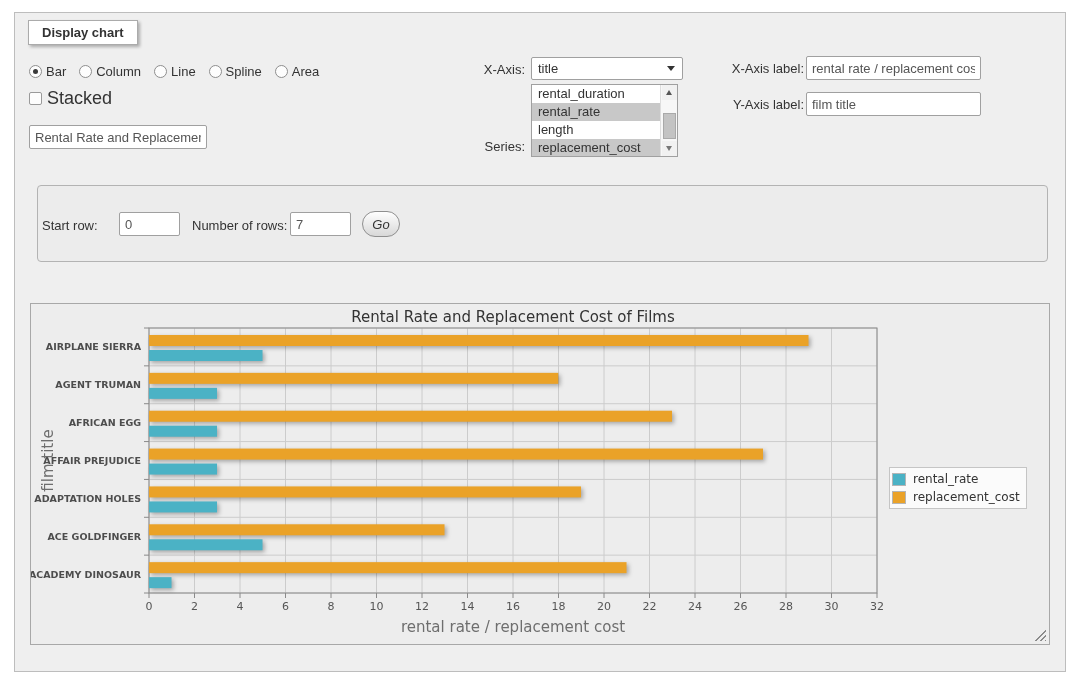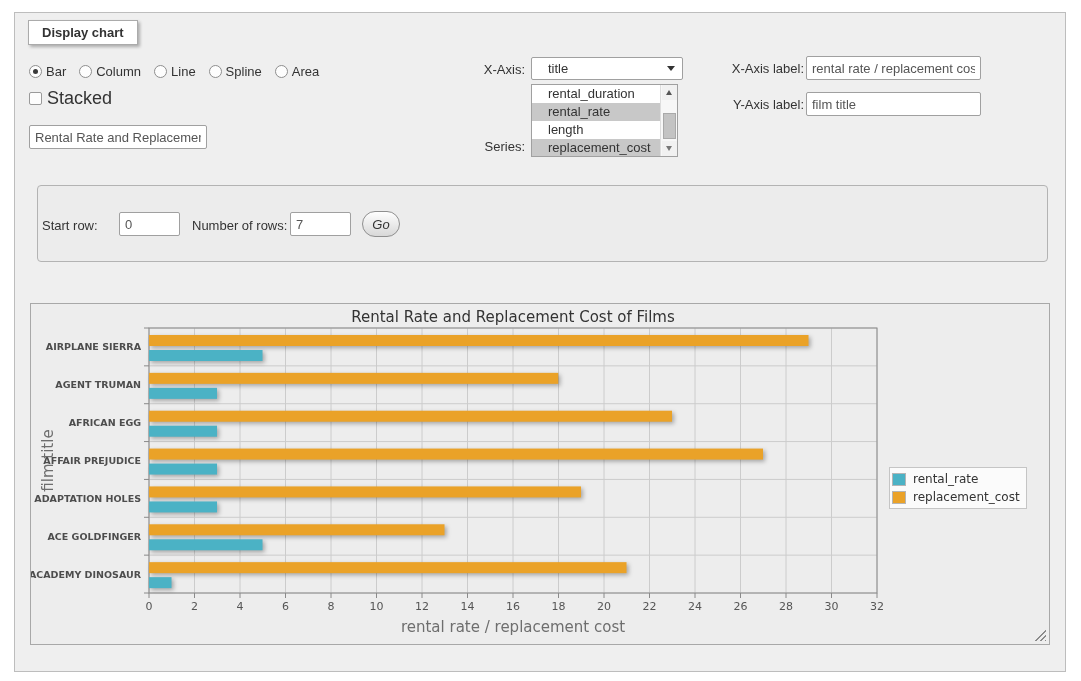--- a/index.html
+++ b/index.html
@@ -31,31 +31,31 @@
   .radio.checked::after { content:""; position:absolute; left:3px; top:3px;
            width:5px; height:5px; border-radius:50%; background:#3a3a3a; }
   .check-row { position:absolute; left:29px; top:88px; display:flex;
                align-items:center; gap:5px; font-size:18px; color:#333; }
   .checkbox { width:13px; height:13px; border:1px solid #9a9a9a; border-radius:2px;
               background:#fdfdfd; }
 
   
   .select { position:absolute; left:531px; top:57px; width:152px; height:23px;
             background:#fff; border:1px solid #a0a0a0; border-radius:2px;
-            font-size:13px; color:#333; line-height:21px; padding-left:16px; }
+            font-size:13px; color:#333; line-height:21px; padding-left:6px; }
   .select .caret { position:absolute; right:7px; top:8px; width:0; height:0;
             border-left:4px solid transparent; border-right:4px solid transparent;
             border-top:5px solid #333; }
 
   
   .listbox { position:absolute; left:531px; top:84px; width:147px; height:73px;
              background:#fff; border:1px solid #a0a0a0; overflow:hidden; }
   .list-items { position:absolute; left:0; top:0; right:17px; bottom:0; }
   .list-option { height:18px; line-height:18px; font-size:13px; color:#333;
-                 padding-left:16px; white-space:nowrap; }
+                 padding-left:6px; white-space:nowrap; }
   .list-option.selected { background:#c8c8c8; }
   .sb { position:absolute; right:0; top:0; width:17px; height:100%;
         background:#f7f7f7; border-left:1px solid #ddd; }
   .sb-btn { position:absolute; left:1px; width:15px; height:15px; background:#f1f1f1; }
   .sb-up { top:0; } .sb-dn { bottom:0; }
   .sb-up::after { content:""; position:absolute; left:4px; top:5px; width:0; height:0;
         border-left:3.5px solid transparent; border-right:3.5px solid transparent;
         border-bottom:5px solid #555; }
   .sb-dn::after { content:""; position:absolute; left:4px; top:5px; width:0; height:0;
         border-left:3.5px solid transparent; border-right:3.5px solid transparent;

